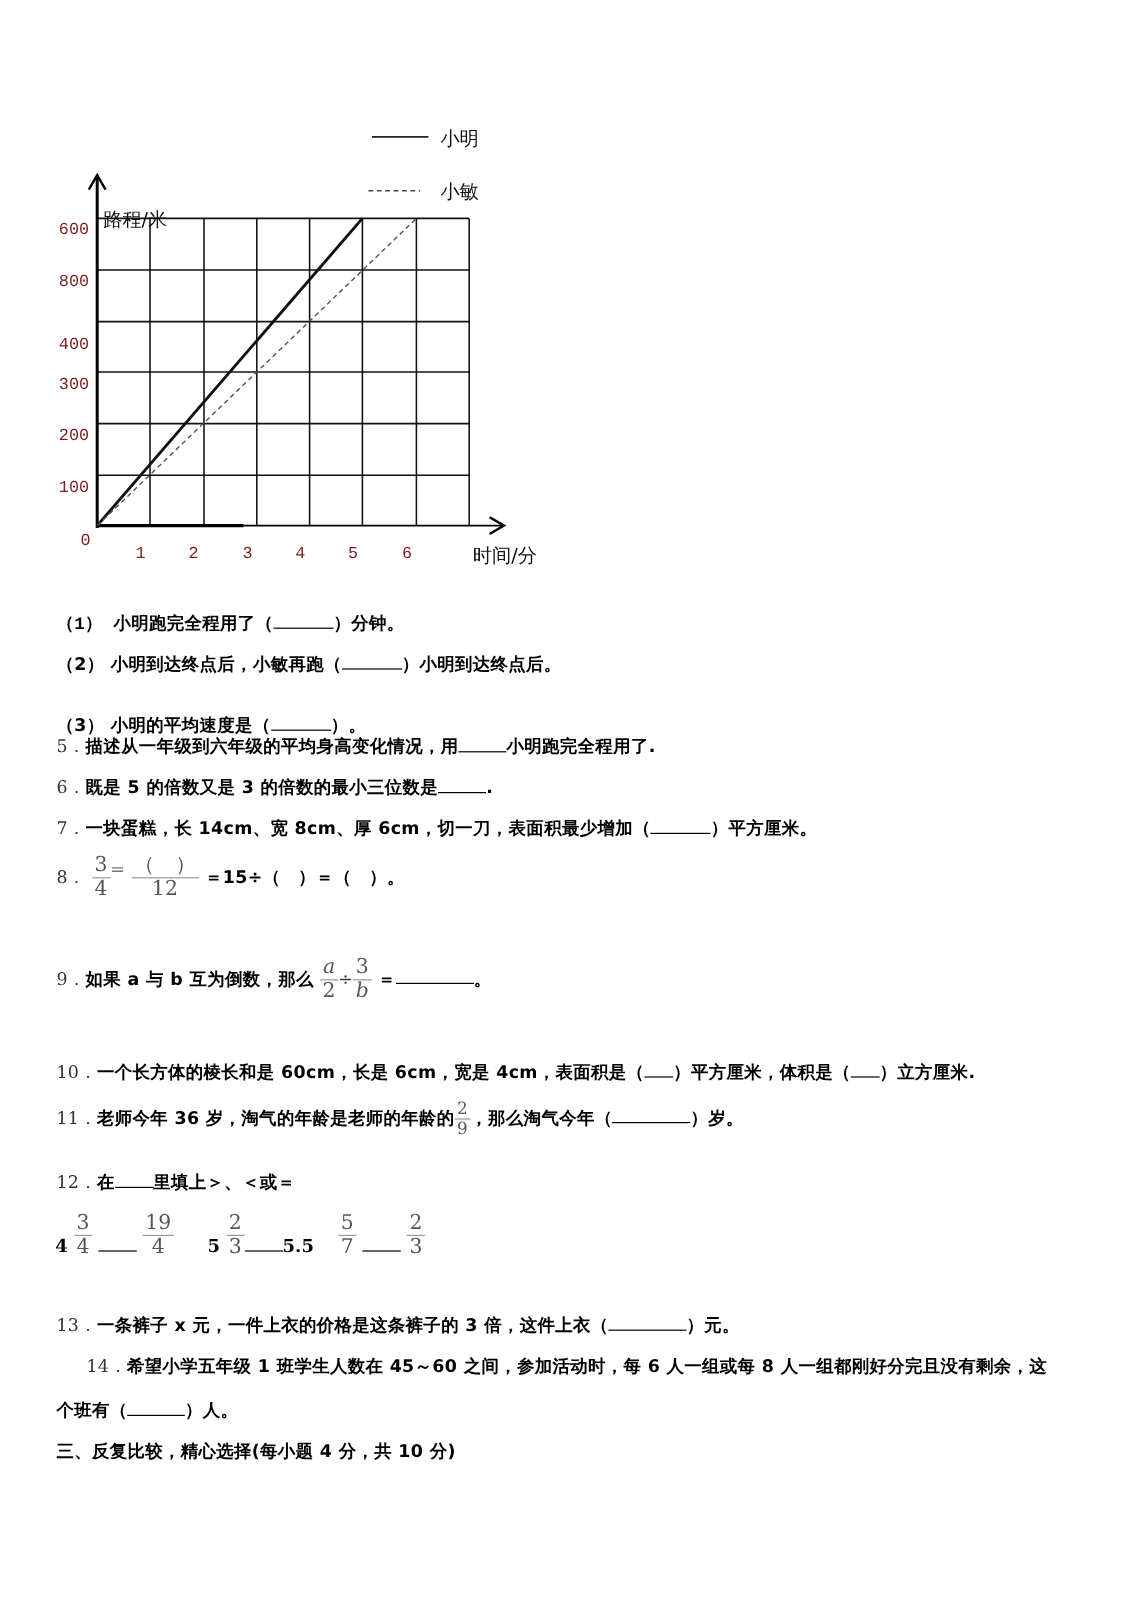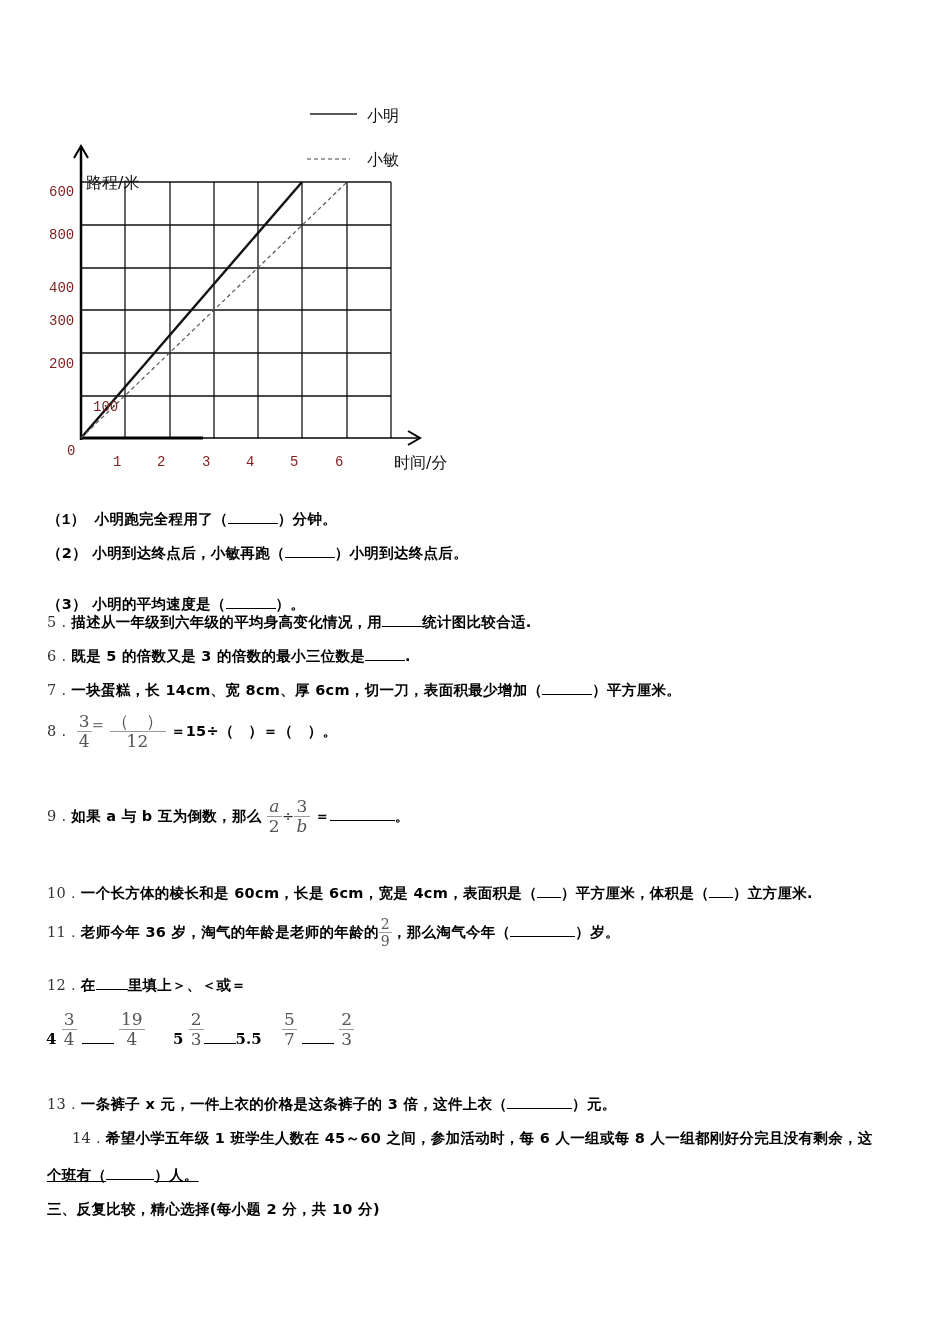--- a/index.html
+++ b/index.html
@@ -56,21 +56,21 @@
   <span class="chart-text" style="left:367px; top:106px;">小明</span>
   <span class="chart-text" style="left:367px; top:150px;">小敏</span>
   <span class="chart-text" style="left:86px; top:149px;margin-top:24px;">路程/米</span>
   <span class="chart-text" style="left:394px; top:453px;">时间/分</span>
 
   <span class="chart-text tick" style="left:49px; top:184px;">600</span>
   <span class="chart-text tick" style="left:49px; top:227px;">800</span>
   <span class="chart-text tick" style="left:49px; top:280px;">400</span>
   <span class="chart-text tick" style="left:49px; top:313px;">300</span>
   <span class="chart-text tick" style="left:49px; top:356px;">200</span>
-  <span class="chart-text tick" style="left:49px; top:399px;margin-left:44px;">100</span>
+  <span class="chart-text tick" style="left:49px; top:399px;">100</span>
   <span class="chart-text tick" style="left:67px; top:443px;">0</span>
 
   <span class="chart-text tick" style="left:113px; top:454px;">1</span>
   <span class="chart-text tick" style="left:157px; top:454px;">2</span>
   <span class="chart-text tick" style="left:202px; top:454px;">3</span>
   <span class="chart-text tick" style="left:246px; top:454px;">4</span>
   <span class="chart-text tick" style="left:290px; top:454px;">5</span>
   <span class="chart-text tick" style="left:335px; top:454px;">6</span>
 </div>
 
@@ -78,21 +78,21 @@
   <span>（1） 小明跑完全程用了（</span><span class="blank" style="width:50px;"></span><span>）分钟。</span>
 </div>
 <div class="line" style="top:544px;">
   <span>（2） 小明到达终点后，小敏再跑（</span><span class="blank" style="width:50px;"></span><span>）小明到达终点后。</span>
 </div>
 <div class="line" style="top:579px;margin-top:16px;">
   <span>（3） 小明的平均速度是（</span><span class="blank" style="width:50px;"></span><span>）。</span>
 </div>
 
 <div class="line" style="top:613px;">
-  <span class="num">5．</span><span>描述从一年级到六年级的平均身高变化情况，用</span><span class="blank" style="width:40px;"></span><span>统计图比较合适.</span>
+  <span class="num">5．</span><span>描述从一年级到六年级的平均身高变化情况，用</span><span class="blank" style="width:40px;"></span><span>小明跑完全程用了.</span>
 </div>
 
 <div class="line" style="top:647px;">
   <span class="num">6．</span><span>既是 5 的倍数又是 3 的倍数的最小三位数是</span><span class="blank" style="width:40px;"></span><span>.</span>
 </div>
 
 <div class="line" style="top:681px;">
   <span class="num">7．</span><span>一块蛋糕，长 14cm、宽 8cm、厚 6cm，切一刀，表面积最少增加（</span><span class="blank" style="width:50px;"></span><span>）平方厘米。</span>
 </div>
 
@@ -137,17 +137,17 @@
   <span class="frac"><span class="n">2</span><span class="d">3</span></span>
 </div>
 
 <div class="line" style="top:1095px;text-align:right;">
   <span class="num">13．</span><span>一条裤子 x 元，一件上衣的价格是这条裤子的 3 倍，这件上衣（</span><span class="blank" style="width:65px;"></span><span>）元。</span>
 </div>
 
 <div class="line" style="top:1129px;margin-left:25px;">
   <span class="num">14．</span><span>希望小学五年级 1 班学生人数在 45～60 之间，参加活动时，每 6 人一组或每 8 人一组都刚好分完且没有剩余，这</span>
 </div>
-<div class="line" style="top:1166px;text-decoration:underline;">
+<div class="line" style="top:1166px;">
   <span>个班有（</span><span class="blank" style="width:48px;"></span><span>）人。</span>
 </div>
 
-<div class="line" style="top:1200px;">三、反复比较，精心选择(每小题 2 分，共 10 分)</div>
+<div class="line" style="top:1200px;">三、反复比较，精心选择(每小题 4 分，共 10 分)</div>
 
 </body></html>

